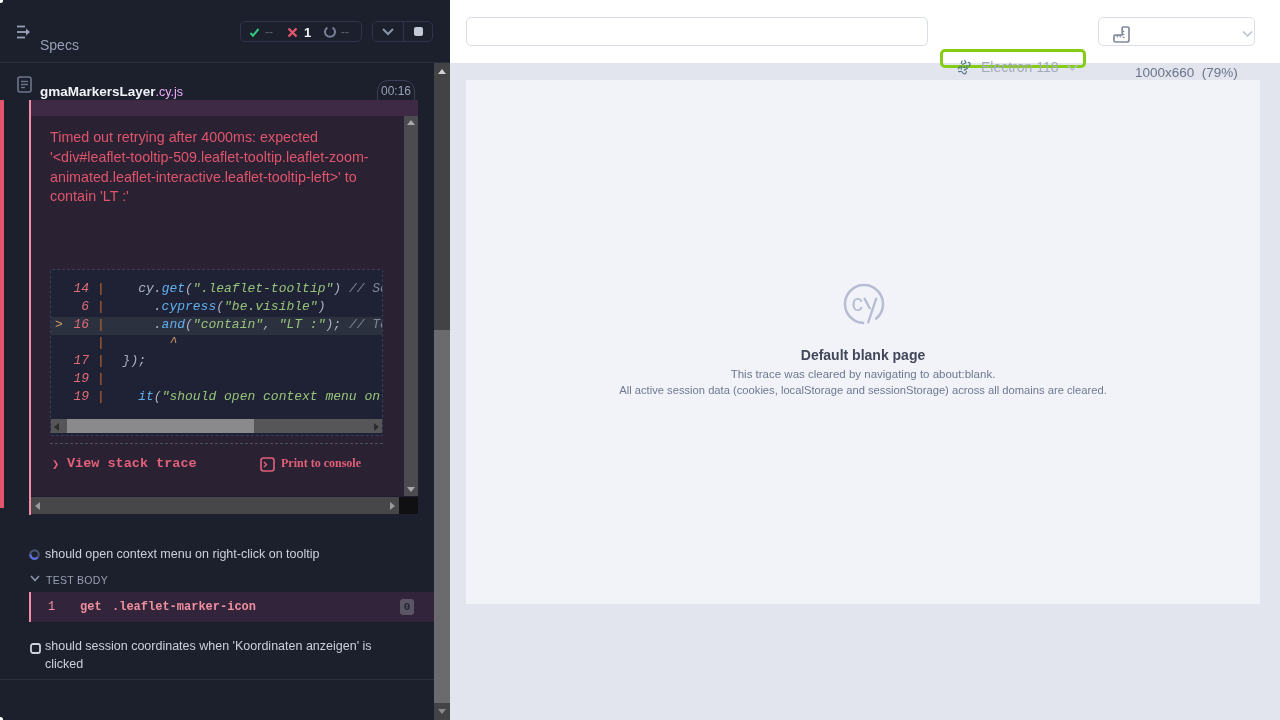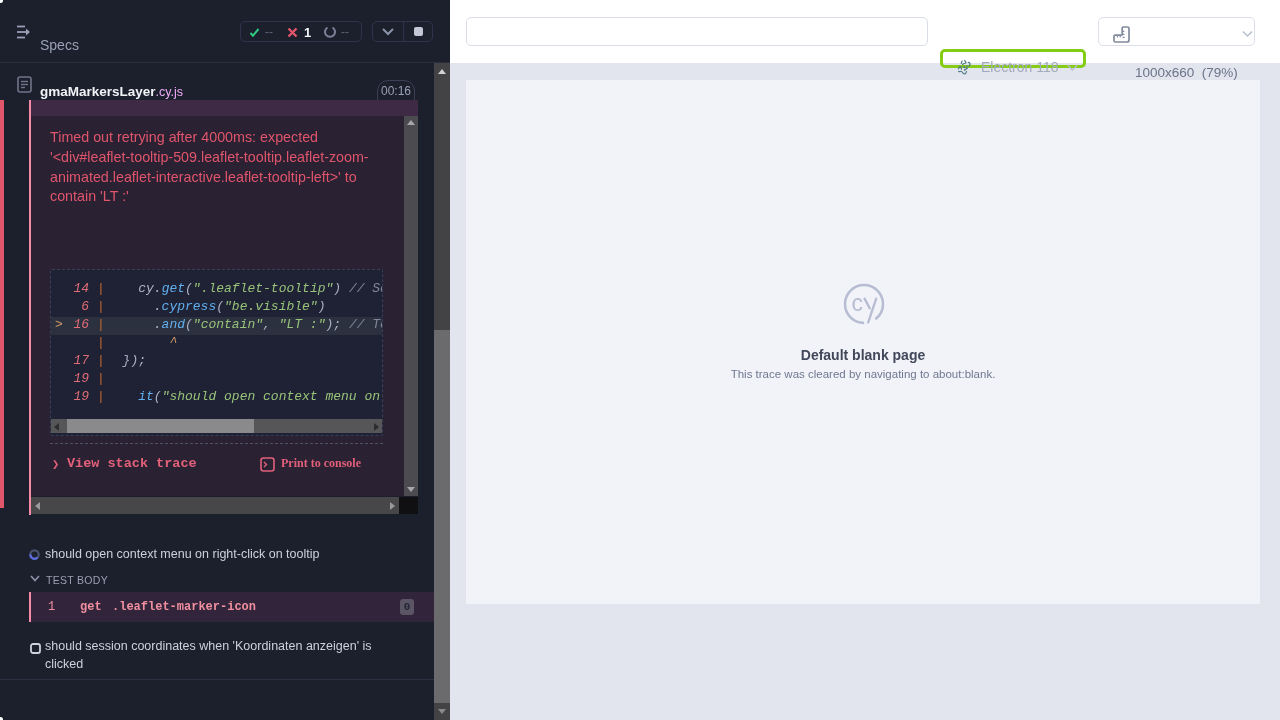--- a/index.html
+++ b/index.html
@@ -268,16 +268,17 @@
       <svg class="abs" style="left:376px;top:203px" width="46" height="46" viewBox="0 0 46 46">
         <circle cx="22" cy="21" r="19" fill="none" stroke="#b6bcd1" stroke-width="2.5" stroke-dasharray="17.5 12 89.9"></circle>
         <text x="9.5" y="27.5" font-family="Liberation Sans" font-size="23" fill="#b6bcd1">c</text>
         <g stroke="#b6bcd1" stroke-width="2.3" fill="none" stroke-linecap="round">
           <line x1="22.6" y1="15.6" x2="27.7" y2="25.2"></line>
           <line x1="34.2" y1="15.6" x2="26.2" y2="39.4"></line>
         </g>
       </svg>
       <div class="blanktitle">Default blank page</div>
       <div class="blankl2">This trace was cleared by navigating to about:blank.</div>
+      <div class="blankl3">All active session data (cookies, localStorage and sessionStorage) across all domains are cleared.</div>
     </div>
   </div>
 
 </div>
 
 </body></html>

